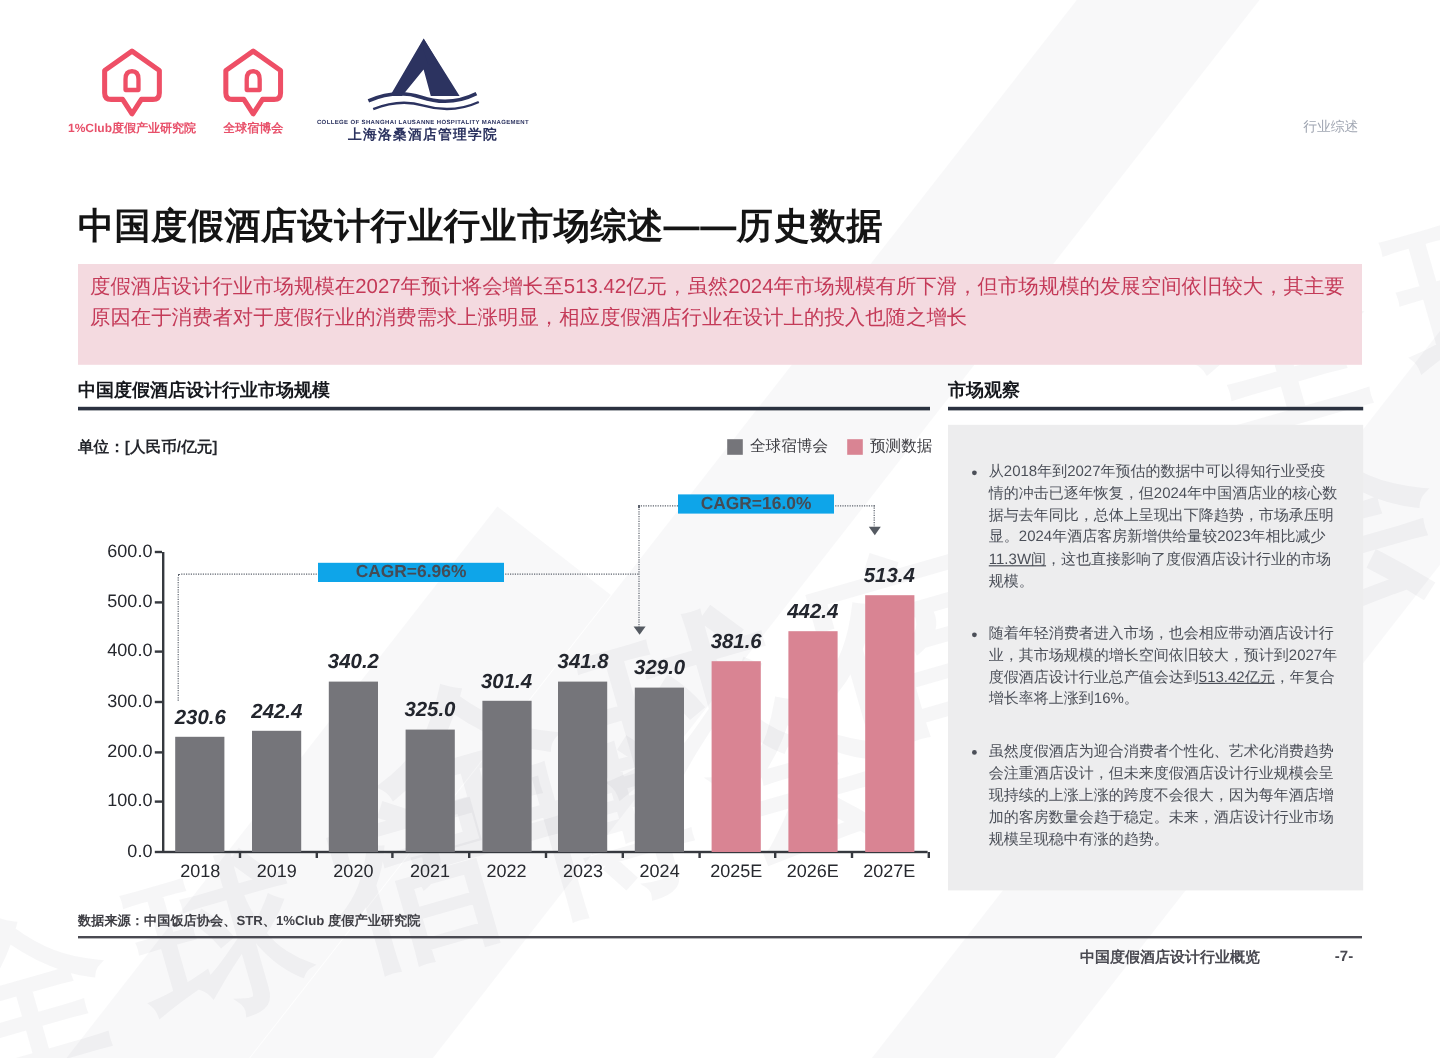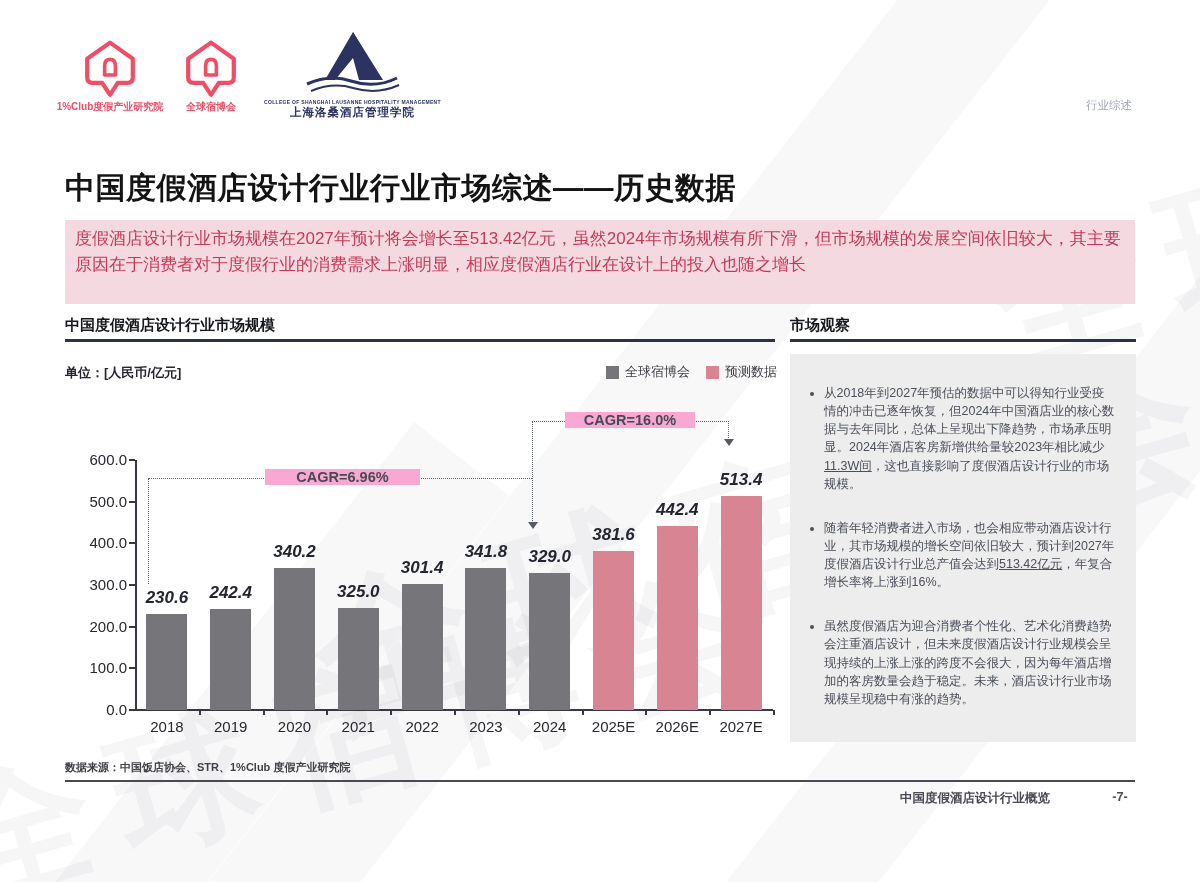--- a/index.html
+++ b/index.html
@@ -32,21 +32,21 @@
   .y-axis-line{position:absolute;left:70px;top:110px;width:2px;height:250px;background:#36393f;}
   .x-axis-line{position:absolute;left:70px;top:359px;width:638px;height:2px;background:#36393f;}
   .ytick{position:absolute;left:0;width:62px;text-align:right;font-size:15px;font-weight:500;color:#26282e;}
   .ytickmark{position:absolute;left:64px;width:6px;height:2px;background:#36393f;}
   .xtickmark{position:absolute;width:2px;height:5px;background:#36393f;}
   .bar{position:absolute;}
   .vlabel{position:absolute;text-align:center;font-size:17px;font-weight:bold;color:#23262e;font-style:italic;}
   .xlabel{position:absolute;text-align:center;font-size:15px;color:#26282e;}
   .cagr-h{position:absolute;border-top:1.6px dotted #5d636d;}
   .cagr-v{position:absolute;border-left:1.6px dotted #5d636d;}
-  .cagr-label{position:absolute;text-align:center;background:#f9a8d4;font-size:14.5px;font-weight:600;color:#454b55;}
+  .cagr-label{position:absolute;text-align:center;background:#0ea5e9;font-size:14.5px;font-weight:600;color:#454b55;}
   .arrow-down{position:absolute;width:0;height:0;border-left:5px solid transparent;border-right:5px solid transparent;border-top:7px solid #555a62;}
   .source-note{position:absolute;top:760px;left:65px;font-size:11px;font-weight:700;color:#3f3f45;}
   
   .obs-box{position:absolute;top:354px;left:790px;width:346px;min-height:388px;background:#ededee;padding:30px 20px 18px 16px;}
   .obs-list{margin:0;padding-left:18px;}
   .obs-item{font-size:12.5px;line-height:1.45;color:#4b4f58;margin-bottom:26px;}
   .obs-item:last-child{margin-bottom:16px;}
   
   .footer-rule{position:absolute;top:780px;left:65px;width:1070px;height:1.5px;background:#4a4a52;}
   .footer-center{position:absolute;top:790px;left:845px;width:260px;text-align:center;font-size:12.5px;font-weight:600;color:#4a4a52;}

